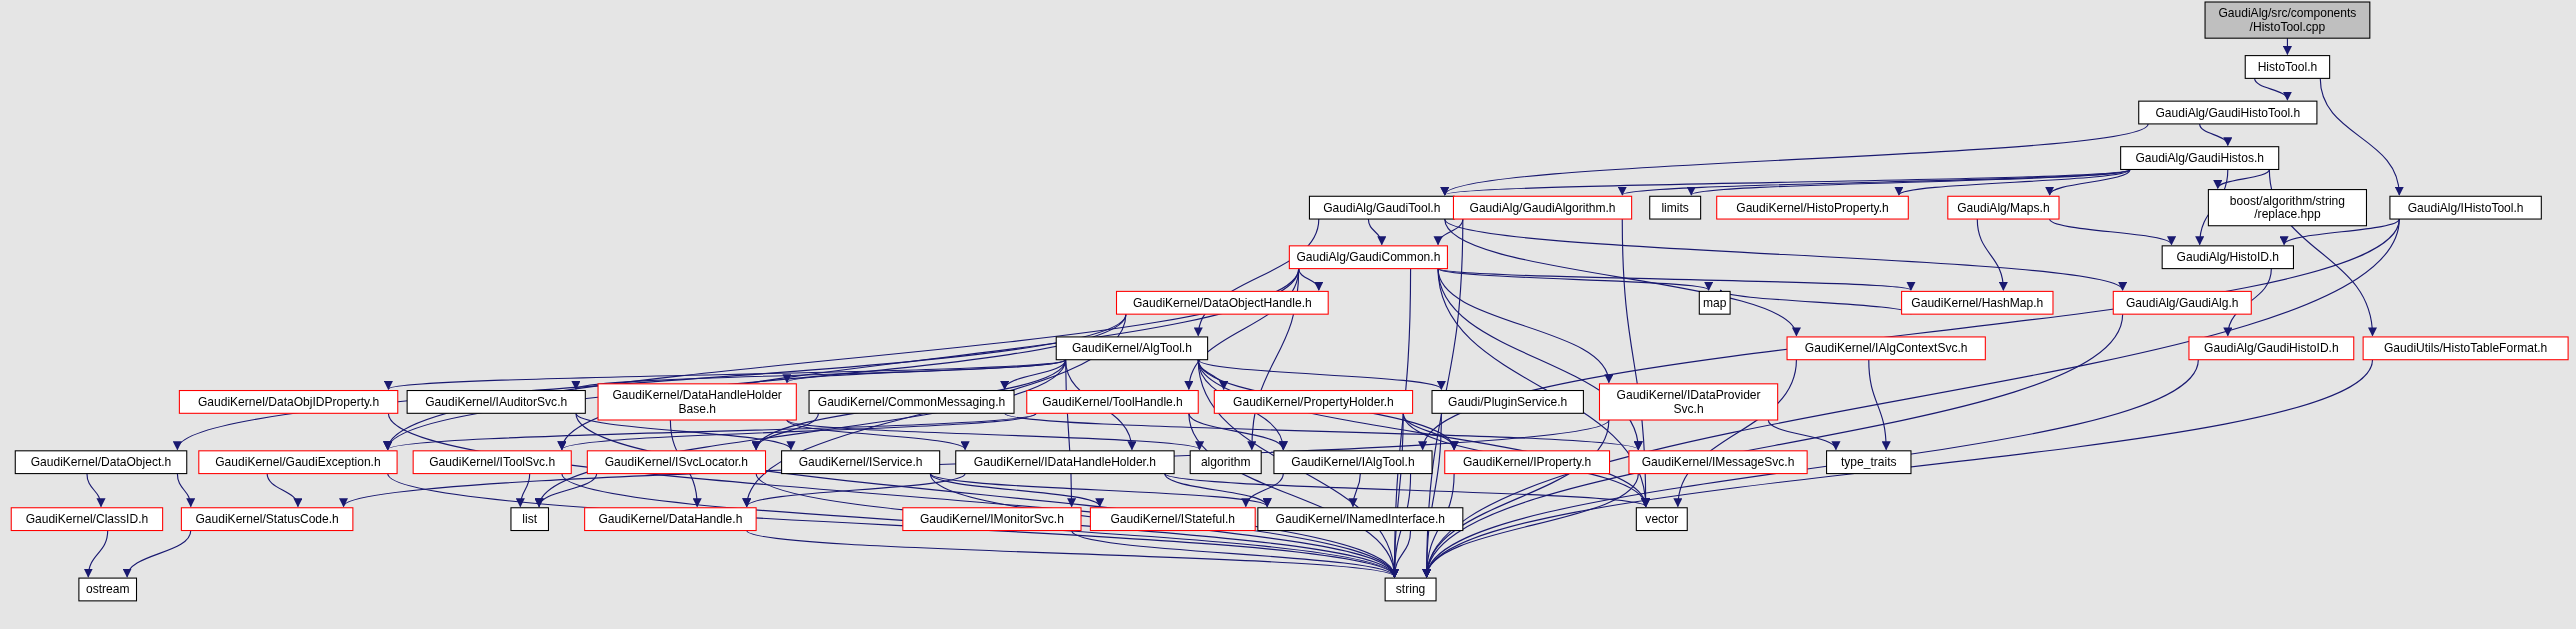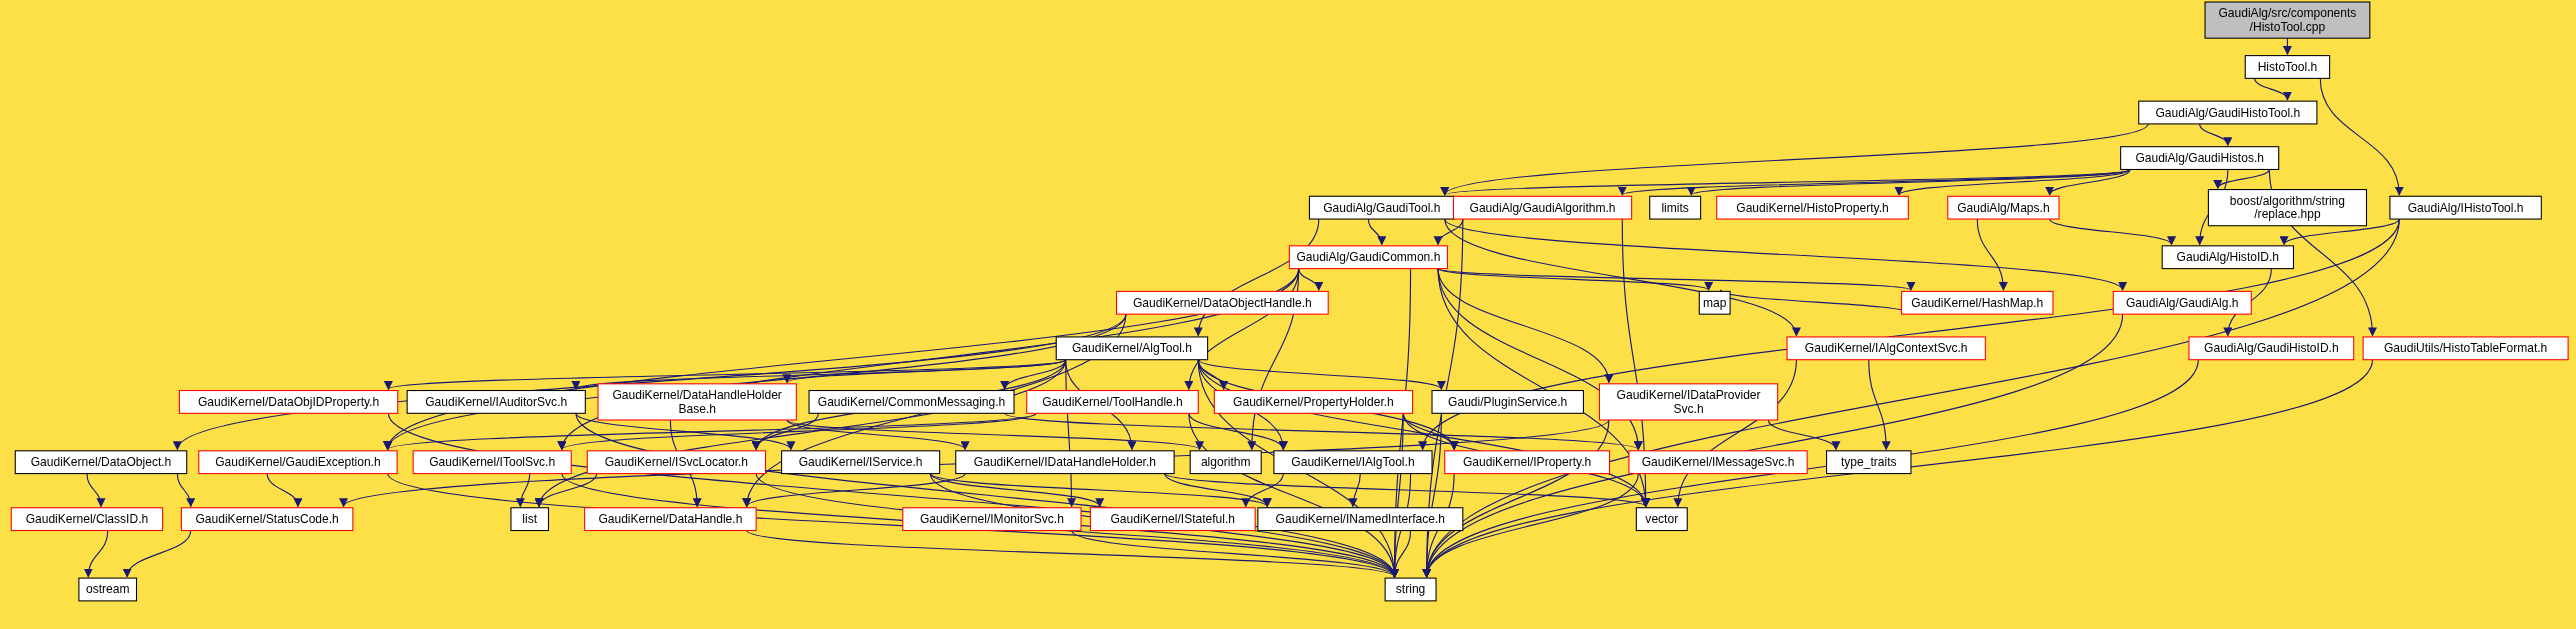--- a/index.html
+++ b/index.html
@@ -1,16 +1,16 @@
 <!DOCTYPE html>
 <html style="font-size:10.7px"><head>
 <meta charset="utf-8">
 <style>
   html,body{margin:0;padding:0;background:#ffffff;}
-  .canvas{position:relative;width:2576px;height:629px;background:#fde047;overflow:hidden;}
+  .canvas{position:relative;width:2576px;height:629px;background:#e5e5e5;overflow:hidden;}
   svg{width:100%;height:100%;display:block;}
   .edge{fill:none;stroke:#191970;stroke-width:1.7px;}
   .node rect{fill:#ffffff;stroke:#000000;stroke-width:1.6px;}
   .node.truncated rect{stroke:#ff0000;}
   .node.main rect{fill:#bfbfbf;stroke:#000000;}
   .node text{font-family:"Liberation Sans",sans-serif;font-size:18px;fill:#000000;text-anchor:middle;}
   .node{cursor:pointer;}
 </style>
 </head>
 <body>

